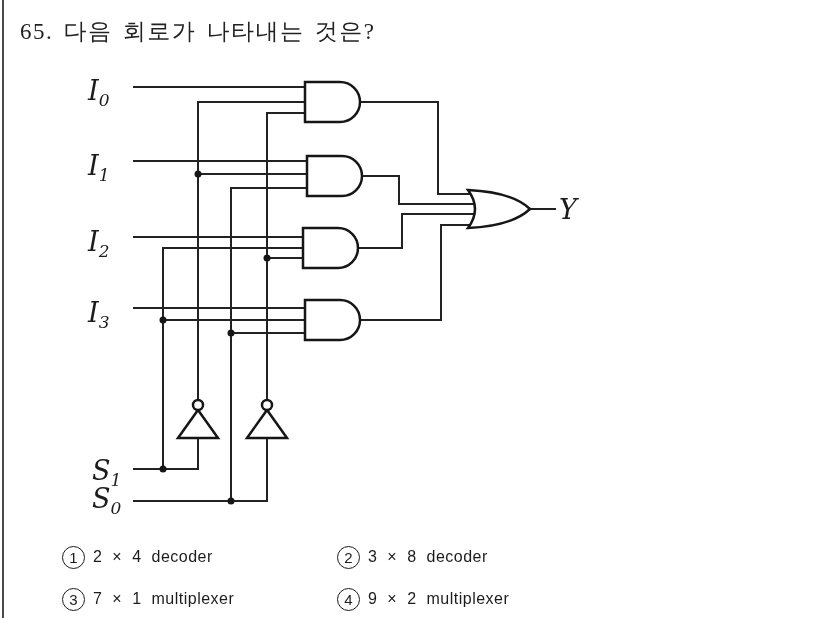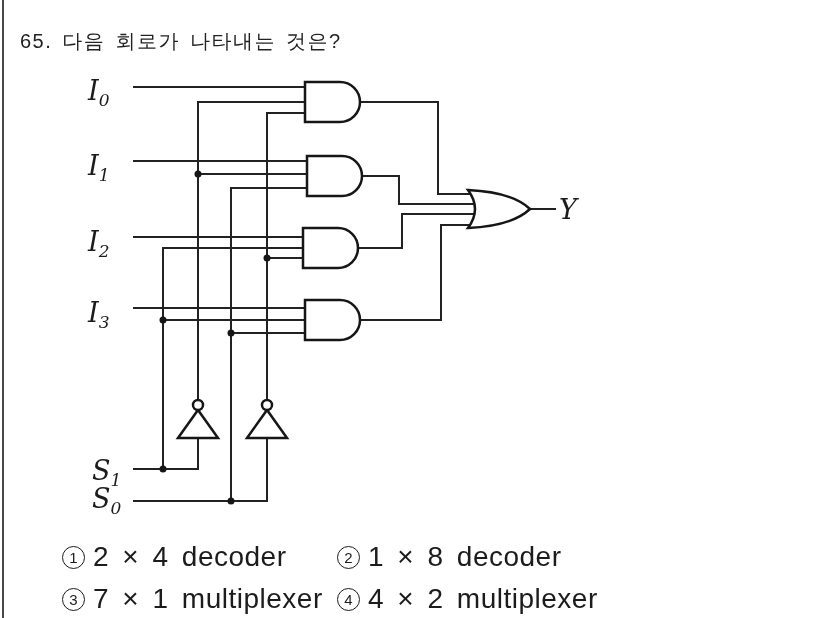--- a/index.html
+++ b/index.html
@@ -6,41 +6,42 @@
   html,body { background:#ffffff; }
   body {
     width:826px; height:618px; position:relative; overflow:hidden;
     font-family:"Liberation Sans","DejaVu Sans",sans-serif; color:#1c1c1c;
   }
   .left-border {
     position:absolute; left:2px; top:0; width:2px; height:618px;
     background:#4a4a4a;
   }
   .title {
-    position:absolute; left:20px; top:28px;
-    font-size:20px; letter-spacing:1.5px; word-spacing:3px; color:#222;
+    position:absolute; left:20px; top:16px;
+    font-size:23px; letter-spacing:1.5px; word-spacing:3px; color:#222;
     white-space:nowrap;
+    font-family:Liberation Serif, serif;
   }
   .circuit-svg { position:absolute; left:0; top:0; }
   .w path { fill:none; stroke:#222; stroke-width:2; stroke-linejoin:miter; }
   .g path, .g circle { fill:#ffffff; stroke:#161616; stroke-width:2.5; stroke-linejoin:miter; }
   .d circle { fill:#161616; stroke:none; }
   .t text { font-family:"DejaVu Serif","Liberation Serif",serif; font-style:italic;
             font-size:27px; fill:#1c1c1c; }
   .t .sub { font-size:17px; }
   .option {
     position:absolute; display:flex; align-items:center; gap:8px; height:28px;
   }
   .onum {
     width:23px; height:23px; border:1.6px solid #1c1c1c; border-radius:50%;
     display:flex; align-items:center; justify-content:center;
     font-size:15px; flex:0 0 auto; color:#1c1c1c;
   }
   .olabel {
-    font-size:28px; letter-spacing:0.5px; word-spacing:5px; color:#1c1c1c;
+    font-size:16px; letter-spacing:0.5px; word-spacing:5px; color:#1c1c1c;
     white-space:nowrap;
   }
 </style>
 </head>
 <body>
 
 <div class="left-border"></div>
 
 <div class="title">65. 다음 회로가 나타내는 것은?</div>
 
@@ -99,22 +100,22 @@
     <text x="559" y="219">Y</text>
   </g>
 </svg>
 
 <div class="option" style="left:62px; top:543px;">
   <span class="onum">1</span>
   <span class="olabel">2 × 4 decoder</span>
 </div>
 <div class="option" style="left:337px; top:543px;">
   <span class="onum">2</span>
-  <span class="olabel">1 × 8 decoder</span>
+  <span class="olabel">3 × 8 decoder</span>
 </div>
 <div class="option" style="left:62px; top:585px;">
   <span class="onum">3</span>
   <span class="olabel">7 × 1 multiplexer</span>
 </div>
 <div class="option" style="left:337px; top:585px;">
   <span class="onum">4</span>
-  <span class="olabel">4 × 2 multiplexer</span>
+  <span class="olabel">9 × 2 multiplexer</span>
 </div>
 
 </body></html>

